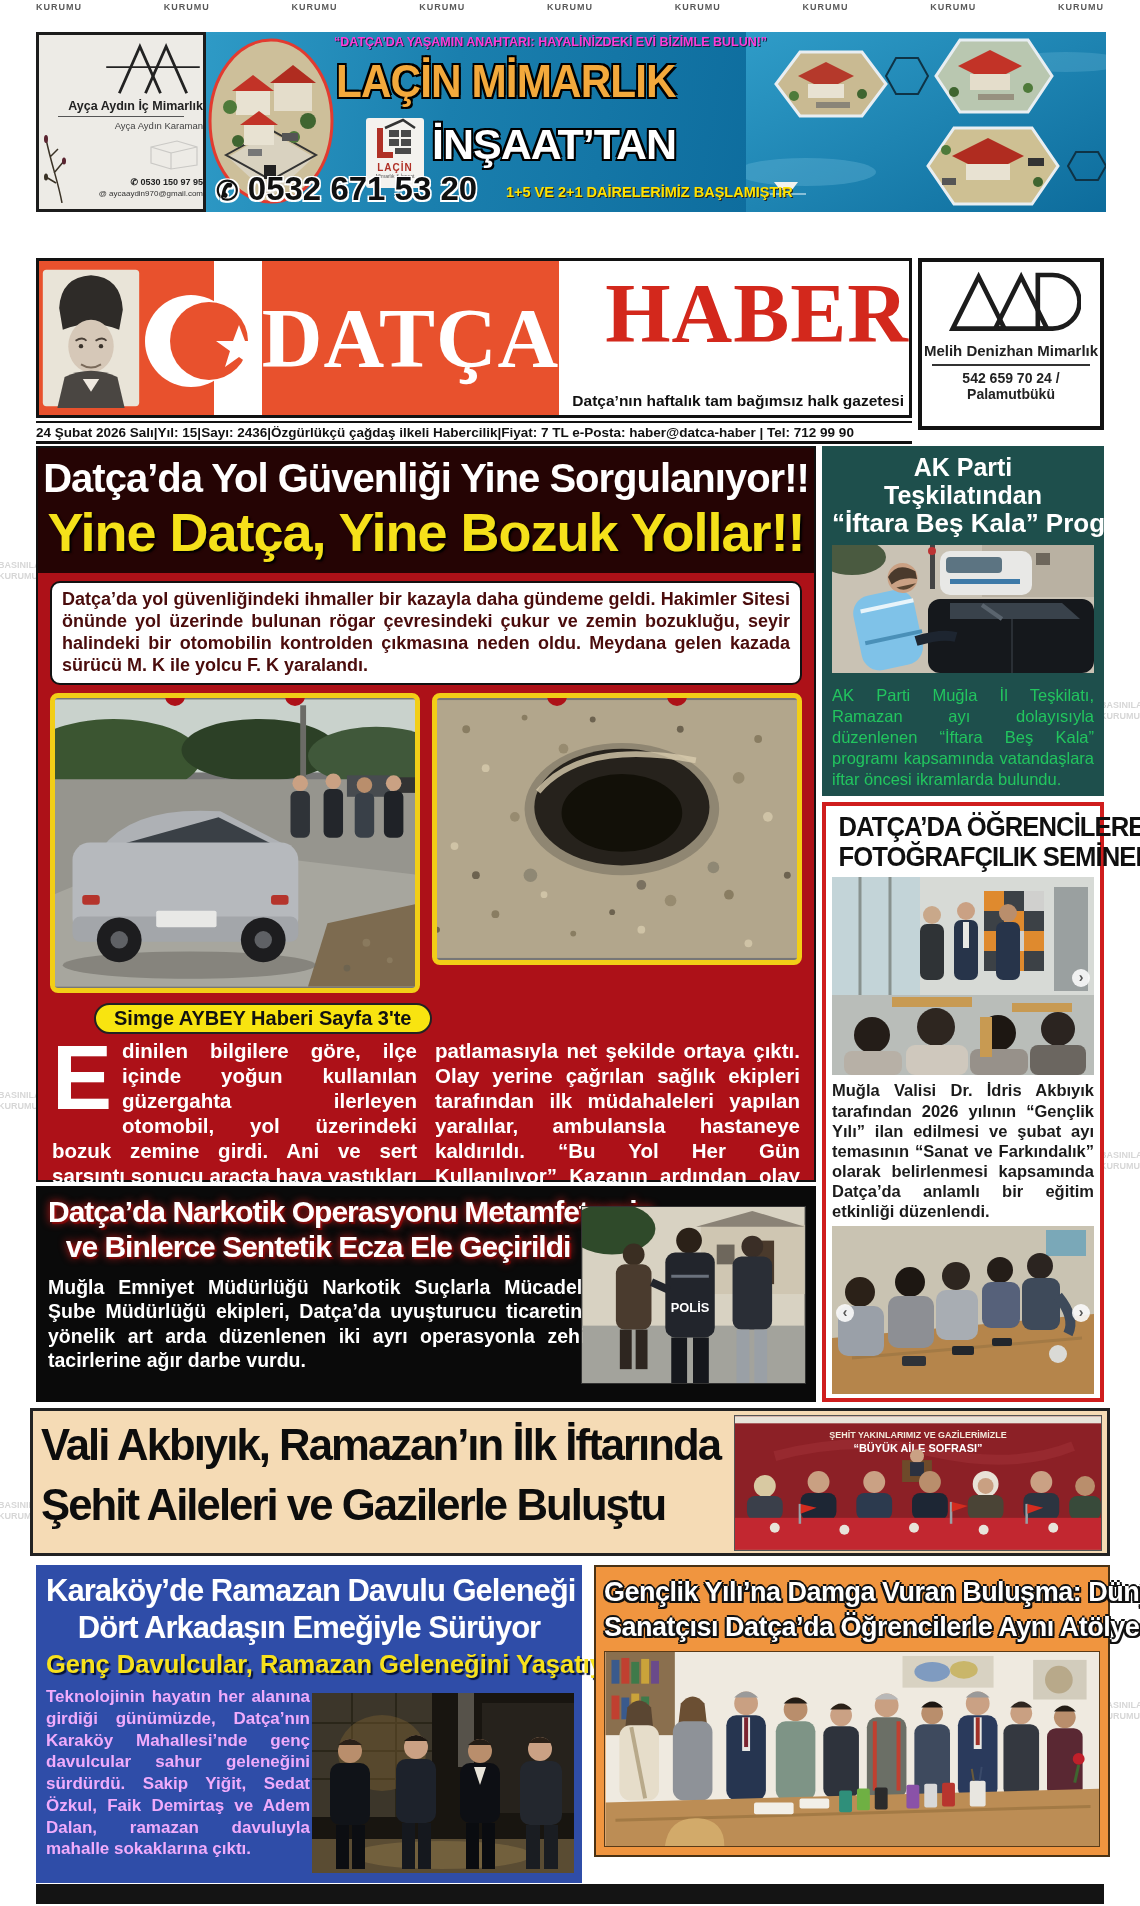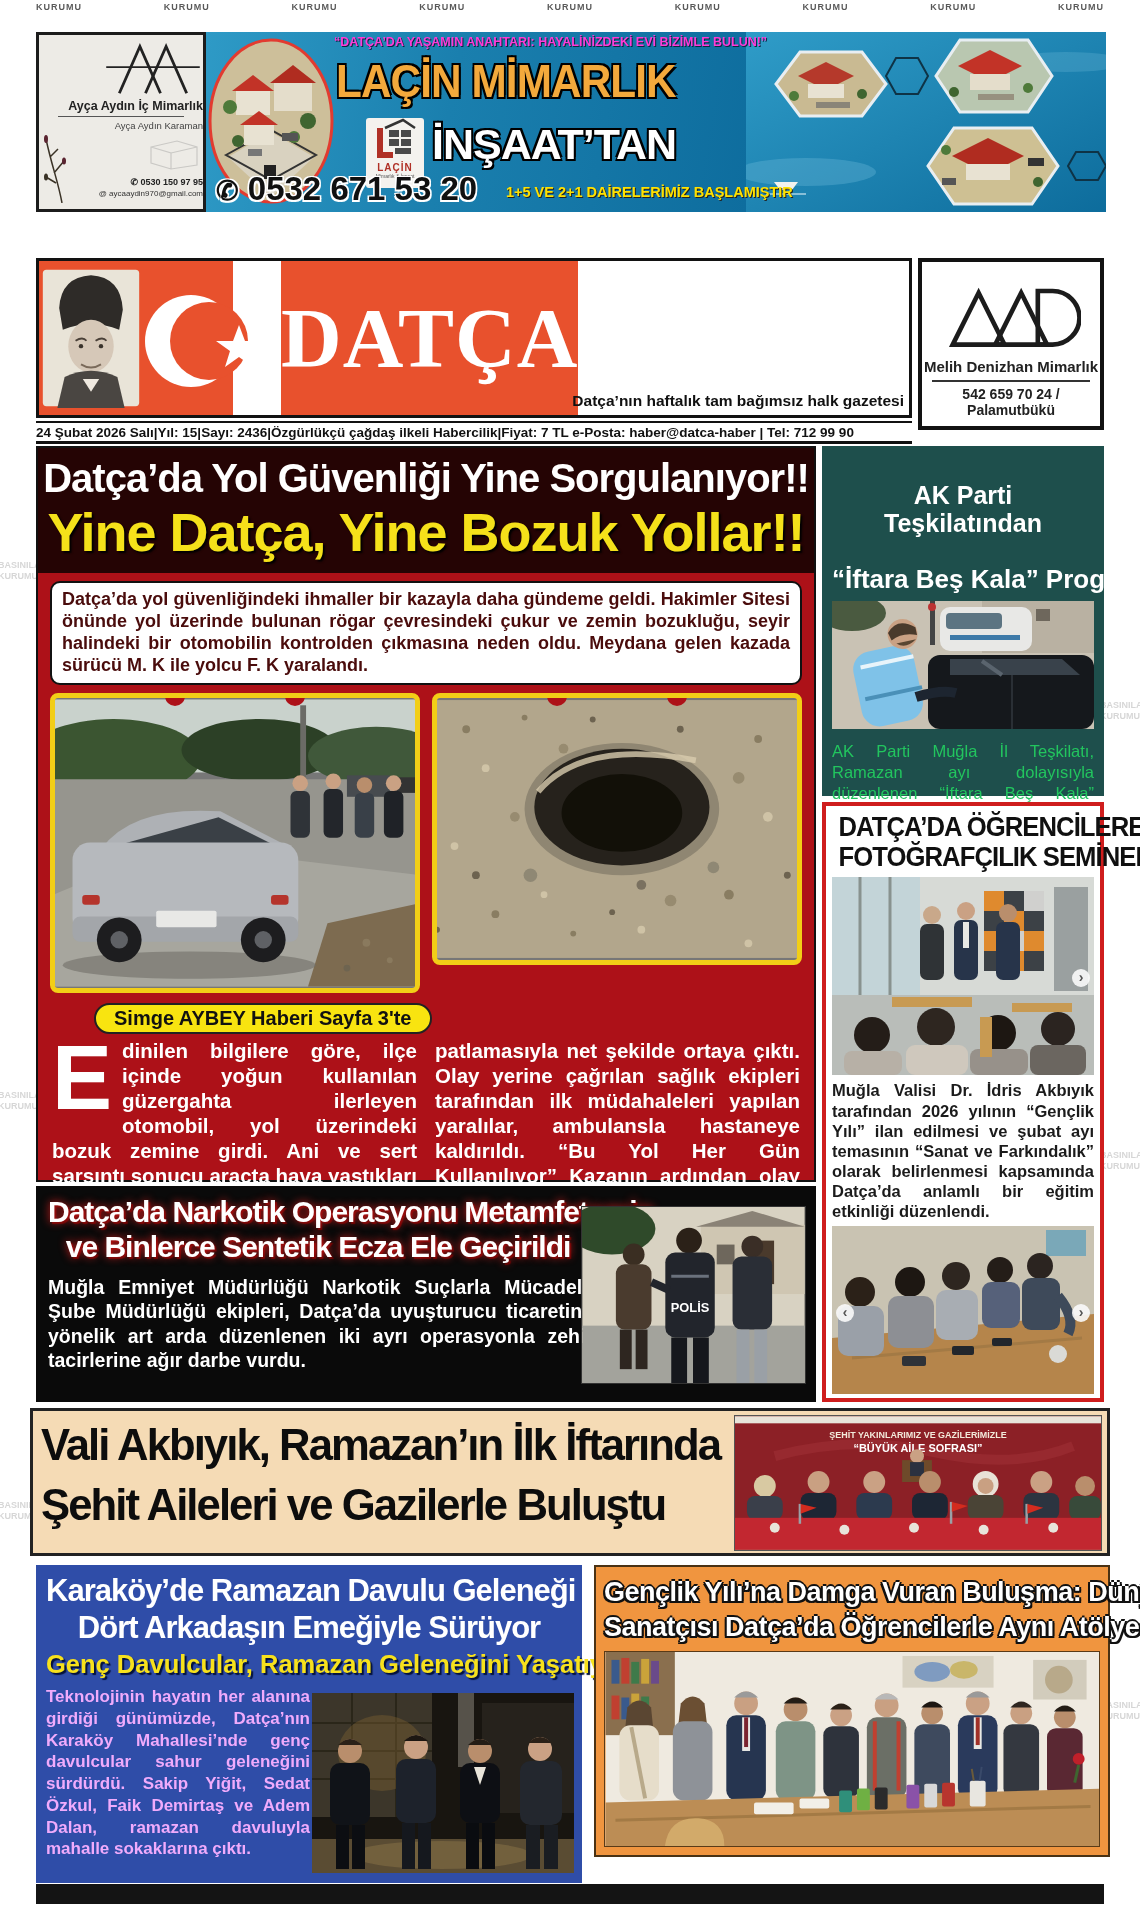--- a/index.html
+++ b/index.html
@@ -44,21 +44,21 @@
   
   #masthead { position:absolute; left:36px; top:258px; width:1068px; height:160px; display:flex; gap:6px; }
   #mast-main { flex:1; border:3px solid #121212; display:flex; background:#fff; overflow:hidden;gap:46px; }
   #flag-zone { width:225px; background:#E8512D; position:relative; }
   #flag-zone .crescent { position:absolute; left:104px; top:14px; }
   #datca-zone { flex:1; background:#E8512D; border-left:2px solid #fff; display:flex; align-items:center; justify-content:center; }
   #datca-zone .word { font-family:"Liberation Serif", serif; font-size:84px; font-weight:700; color:#fff; letter-spacing:1px; }
   #haber-zone { width:330px; background:#fff; position:relative; display:flex; justify-content:center; }
   #haber-zone .word { font-family:"Liberation Serif", serif; font-size:84px; font-weight:700; color:#D3281C; margin-top:4px; letter-spacing:1px; }
   #haber-zone .tag { position:absolute; bottom:5px; right:5px; font-size:15.5px; font-weight:700; color:#111; white-space:nowrap; }
-  #md-box { width:186px; border:4px solid #121212; background:#fff; text-align:center; padding-top:16px; height:172px; }
+  #md-box { width:186px; border:4px solid #121212; background:#fff; text-align:center; padding-top:0; height:172px; }
   #md-box .name { font-size:15px; font-weight:700; color:#222; margin-top:2px; }
   #md-box .rule { height:2px; background:#333; margin:5px 10px 4px; }
   #md-box .ph { font-size:14px; font-weight:700; color:#222; }
 
   #dateline { position:absolute; left:36px; top:421px; width:876px; height:23px; border-top:2px solid #111; border-bottom:3px solid #111;
       font-size:13.5px; font-weight:700; color:#111; white-space:nowrap; overflow:hidden; padding-top:2px; }
 
   
   #main-story { position:absolute; left:36px; top:446px; width:780px; height:736px; background:#AD1118; border:2px solid #111; }
   .ms-head { background:#250404; padding:8px 4px 10px; text-align:center; }
@@ -68,21 +68,21 @@
   .ms-photos { display:flex; gap:12px; margin:2px 12px; align-items:flex-start; }
   .ms-photo { border:5px solid #F2CE17; border-radius:8px; overflow:hidden; position:relative; background:#777; }
   .ms-photo .notch { position:absolute; width:20px; height:20px; border-radius:50%; background:#AD1118; }
   .ms-byline { display:inline-block; background:#F8E410; color:#111; font-size:20px; font-weight:800; padding:2px 18px; border-radius:16px; border:2px solid #222; margin:8px 0 2px 56px; }
   .ms-body { display:flex; gap:18px; margin:2px 14px; color:#fff; font-weight:700; font-size:20.5px; line-height:1.22; text-align:justify; }
   .ms-col { flex:1; }
   .dropcap { float:left; font-size:90px; line-height:.78; font-weight:800; margin:5px 10px 0 0; color:#fff; }
 
   
   #ak-box { position:absolute; left:822px; top:446px; width:282px; height:350px; background:#1E4F4C; padding:8px 10px 6px; }
-  .ak-h { color:#fff; text-align:center; font-weight:800; line-height:1.1;margin-top:28px; }
+  .ak-h { color:#fff; text-align:center; font-weight:800; line-height:1.1; }
   .ak-h1 { font-size:25px; } .ak-h2 { font-size:26px; margin-bottom:7px; white-space:nowrap; }
   .ak-body { color:#22c55e; font-weight:400; font-size:16.5px; text-align:justify; line-height:1.28; margin-top:8px; }
 
   
   #sem-box { position:absolute; left:822px; top:802px; width:282px; height:600px; background:#fff; border:4px solid #CF1D1D; padding:6px 6px 4px; }
   .sem-h { text-align:center; font-weight:800; color:#101010; font-size:27px; letter-spacing:-1px; line-height:1.12; transform:scaleX(.95); transform-origin:center; white-space:nowrap; }
   .sem-photo { position:relative; width:100%; margin:5px 0; }
   .sem-body { font-size:16.5px; font-weight:700; color:#1b1b1b; text-align:justify; line-height:1.22; }
   .nav-btn { position:absolute; top:46%; width:18px; height:18px; border-radius:50%; background:rgba(250,250,250,.9); color:#555; font-size:14px; line-height:16px; text-align:center; font-weight:700; cursor:pointer; }
   .nav-prev { left:4px; } .nav-next { right:4px; }
@@ -270,20 +270,21 @@
             <circle cx="48" cy="66" r="46" fill="#fff"></circle>
             <circle cx="66" cy="66" r="39" fill="#E8512D"></circle>
             <polygon fill="#fff" points="96,50 102,66 119,66 105,76 110,92 96,82 82,92 87,76 73,66 90,66"></polygon>
           </svg>
         </div>
       </div>
       <div id="datca-zone">
         <span class="word">DATÇA</span>
       </div>
       <div id="haber-zone">
+        <span class="word">HABER</span>
         <span class="tag">Datça’nın haftalık tam bağımsız halk gazetesi</span>
       </div>
     </div>
     <div id="md-box">
       <svg width="140" height="74" viewBox="0 0 150 80">
         <path d="M12 72 L40 16 L68 72 Z" fill="none" stroke="#1c1c1c" stroke-width="5"></path>
         <path d="M58 72 L86 16 L114 72 Z" fill="none" stroke="#1c1c1c" stroke-width="5"></path>
         <path d="M104 14 h16 a29 29 0 0 1 0 58 h-16 Z" fill="none" stroke="#1c1c1c" stroke-width="5"></path>
       </svg>
       <div class="name">Melih Denizhan Mimarlık</div>

